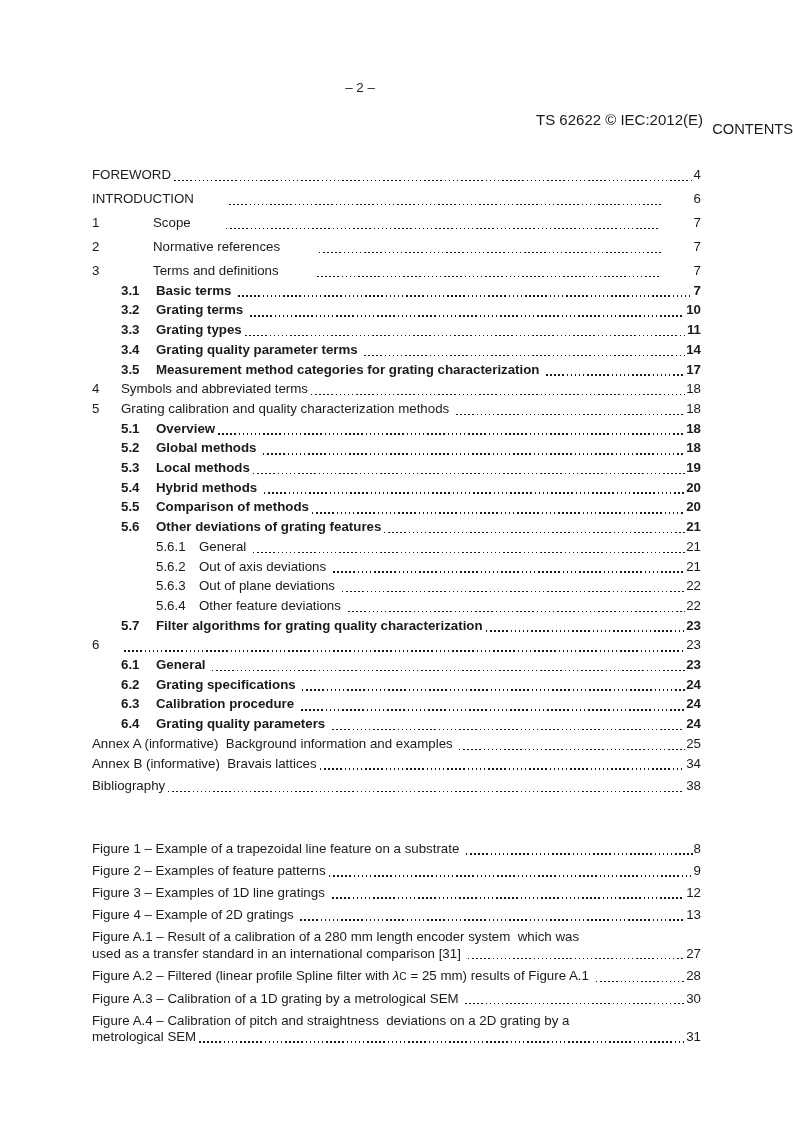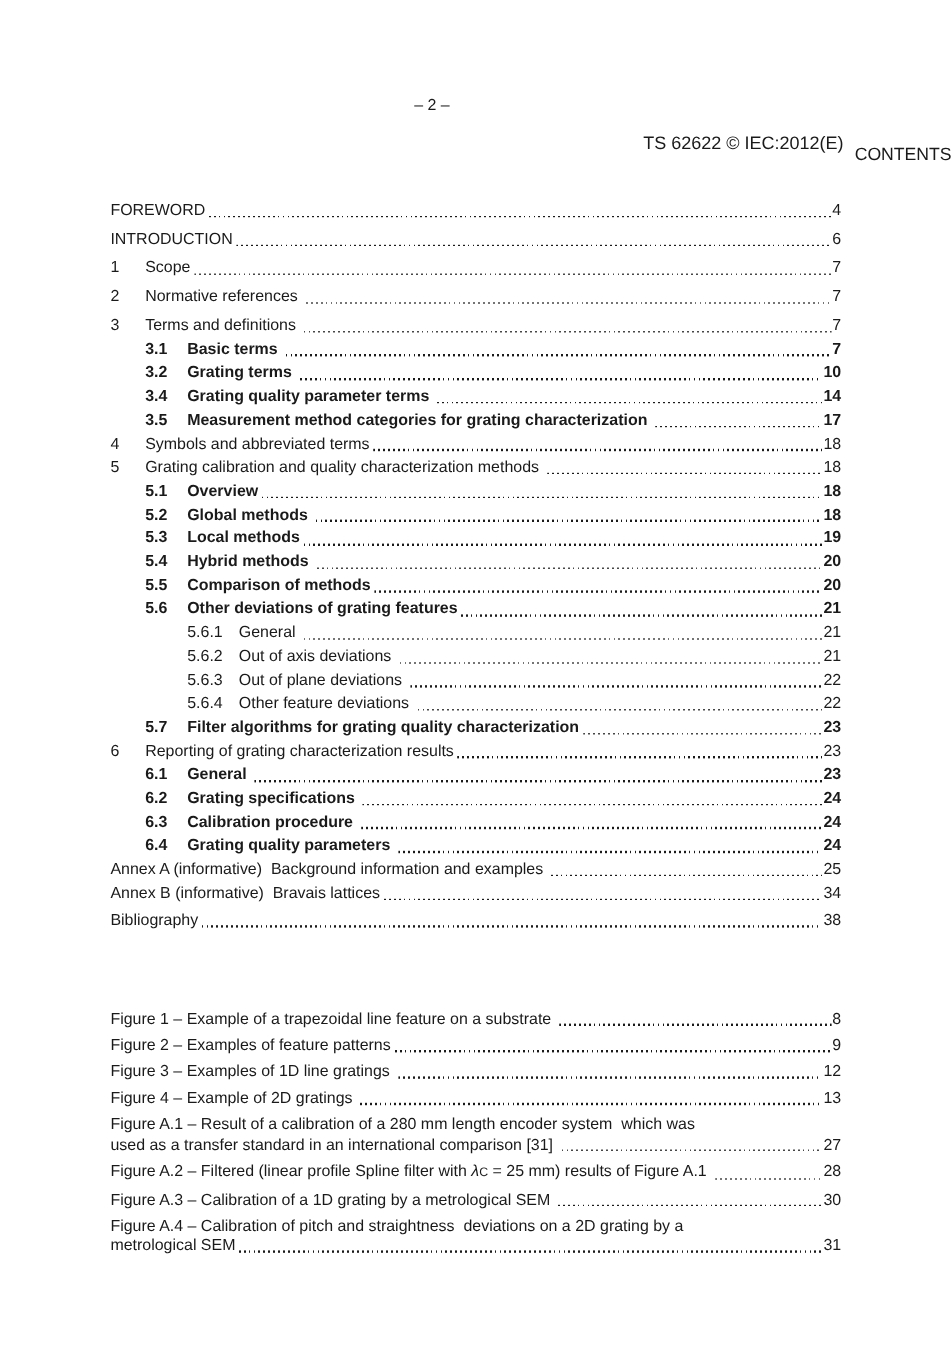--- a/index.html
+++ b/index.html
@@ -33,21 +33,21 @@
   
   .toc {
     position: absolute; left: 92px; top: 165px; width: 609px;
     font-size: 13.3px;
   }
   .row {
     display: flex; align-items: baseline;
     line-height: 19.7px; white-space: pre;
   }
   
-  .toc .row:nth-child(n+2):nth-child(-n+5) { margin-top: 4.3px; }
+  .toc .row:nth-child(n+2):nth-child(-n+5) { margin-top: 4.3px; gap: 32px; }
   .toc .row:last-child { margin-top: 3px; }
 
   .ind1 { padding-left: 29px; font-weight: bold; }
   .ind2 { padding-left: 64px; align-items: center; }
   .num  { flex: none; }
   .numw0 { width: 29px; }
   .numw1 { width: 35px; }
   .numw2 { width: 43px; }
   .lbl  { flex: none; white-space: pre; }
   .pg   { flex: none; }
@@ -86,36 +86,37 @@
   <div class="doc-title">CONTENTS</div>
 
   <div class="toc">
       <div class="row ind0"><span class="lbl">FOREWORD</span><span class="lead"></span><span class="pg">4</span></div>
       <div class="row ind0"><span class="lbl">INTRODUCTION</span><span class="lead"></span><span class="pg">6</span></div>
       <div class="row ind0"><span class="num numw0">1</span><span class="lbl">Scope</span><span class="lead"></span><span class="pg">7</span></div>
       <div class="row ind0"><span class="num numw0">2</span><span class="lbl">Normative references </span><span class="lead"></span><span class="pg">7</span></div>
       <div class="row ind0"><span class="num numw0">3</span><span class="lbl">Terms and definitions </span><span class="lead"></span><span class="pg">7</span></div>
       <div class="row ind1"><span class="num numw1">3.1</span><span class="lbl">Basic terms </span><span class="lead"></span><span class="pg">7</span></div>
       <div class="row ind1"><span class="num numw1">3.2</span><span class="lbl">Grating terms </span><span class="lead"></span><span class="pg">10</span></div>
+      <div class="row ind1"><span class="num numw1">3.3</span><span class="lbl">Grating types</span><span class="lead"></span><span class="pg">11</span></div>
       <div class="row ind1"><span class="num numw1">3.4</span><span class="lbl">Grating quality parameter terms </span><span class="lead"></span><span class="pg">14</span></div>
       <div class="row ind1"><span class="num numw1">3.5</span><span class="lbl">Measurement method categories for grating characterization </span><span class="lead"></span><span class="pg">17</span></div>
       <div class="row ind0"><span class="num numw0">4</span><span class="lbl">Symbols and abbreviated terms</span><span class="lead"></span><span class="pg">18</span></div>
       <div class="row ind0"><span class="num numw0">5</span><span class="lbl">Grating calibration and quality characterization methods </span><span class="lead"></span><span class="pg">18</span></div>
       <div class="row ind1"><span class="num numw1">5.1</span><span class="lbl">Overview</span><span class="lead"></span><span class="pg">18</span></div>
       <div class="row ind1"><span class="num numw1">5.2</span><span class="lbl">Global methods </span><span class="lead"></span><span class="pg">18</span></div>
       <div class="row ind1"><span class="num numw1">5.3</span><span class="lbl">Local methods</span><span class="lead"></span><span class="pg">19</span></div>
       <div class="row ind1"><span class="num numw1">5.4</span><span class="lbl">Hybrid methods </span><span class="lead"></span><span class="pg">20</span></div>
       <div class="row ind1"><span class="num numw1">5.5</span><span class="lbl">Comparison of methods</span><span class="lead"></span><span class="pg">20</span></div>
       <div class="row ind1"><span class="num numw1">5.6</span><span class="lbl">Other deviations of grating features</span><span class="lead"></span><span class="pg">21</span></div>
       <div class="row ind2"><span class="num numw2">5.6.1</span><span class="lbl">General </span><span class="lead"></span><span class="pg">21</span></div>
       <div class="row ind2"><span class="num numw2">5.6.2</span><span class="lbl">Out of axis deviations </span><span class="lead"></span><span class="pg">21</span></div>
       <div class="row ind2"><span class="num numw2">5.6.3</span><span class="lbl">Out of plane deviations </span><span class="lead"></span><span class="pg">22</span></div>
       <div class="row ind2"><span class="num numw2">5.6.4</span><span class="lbl">Other feature deviations </span><span class="lead"></span><span class="pg">22</span></div>
       <div class="row ind1"><span class="num numw1">5.7</span><span class="lbl">Filter algorithms for grating quality characterization</span><span class="lead"></span><span class="pg">23</span></div>
-      <div class="row ind0"><span class="num numw0">6</span><span class="lbl">Reporting of grating characterization results</span><span class="lead"></span><span class="pg">23</span></div>
+      <div class="row ind0"><span class="num numw0">6</span><span class="lead"></span><span class="pg">23</span></div>
       <div class="row ind1"><span class="num numw1">6.1</span><span class="lbl">General </span><span class="lead"></span><span class="pg">23</span></div>
       <div class="row ind1"><span class="num numw1">6.2</span><span class="lbl">Grating specifications </span><span class="lead"></span><span class="pg">24</span></div>
       <div class="row ind1"><span class="num numw1">6.3</span><span class="lbl">Calibration procedure </span><span class="lead"></span><span class="pg">24</span></div>
       <div class="row ind1"><span class="num numw1">6.4</span><span class="lbl">Grating quality parameters </span><span class="lead"></span><span class="pg">24</span></div>
       <div class="row ind0"><span class="lbl">Annex A (informative)  Background information and examples </span><span class="lead"></span><span class="pg">25</span></div>
       <div class="row ind0"><span class="lbl">Annex B (informative)  Bravais lattices</span><span class="lead"></span><span class="pg">34</span></div>
       <div class="row ind0"><span class="lbl">Bibliography</span><span class="lead"></span><span class="pg">38</span></div>
     </div>
 
   <div class="figs">

